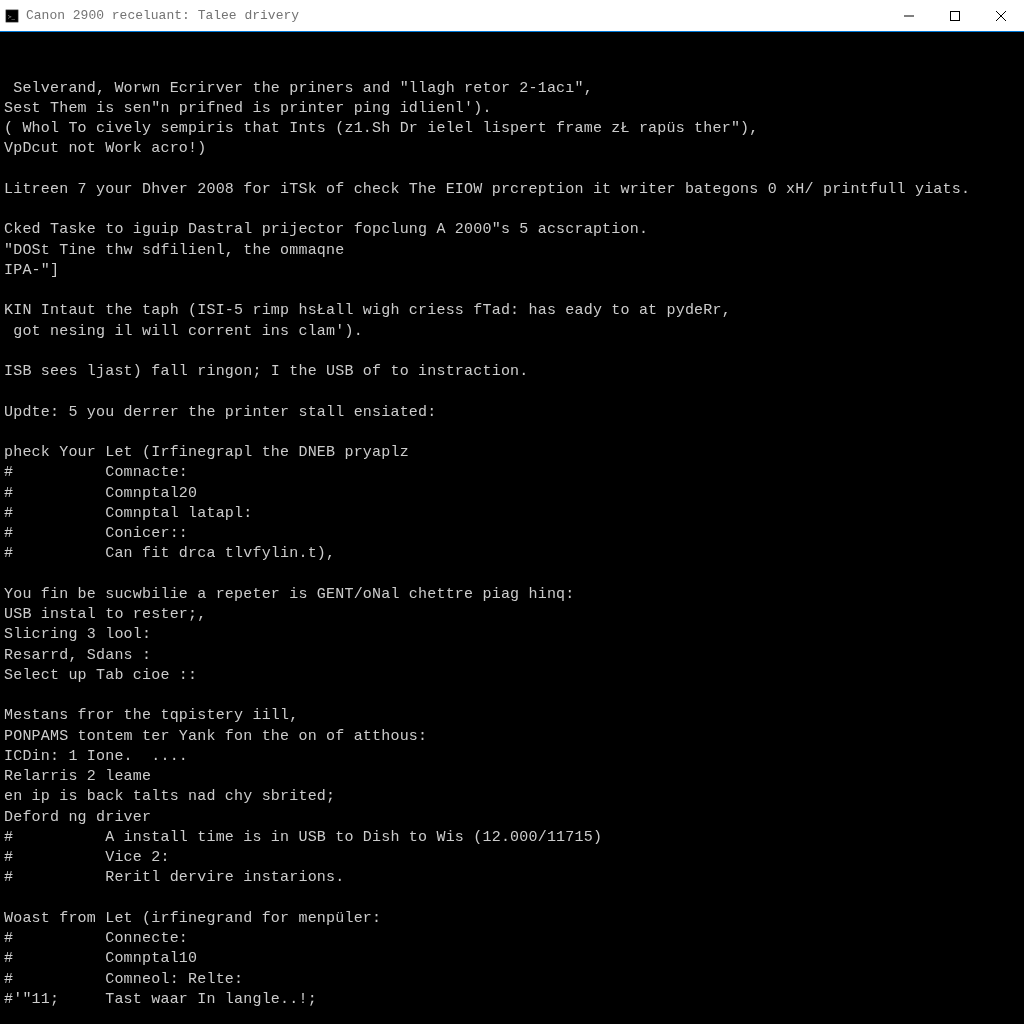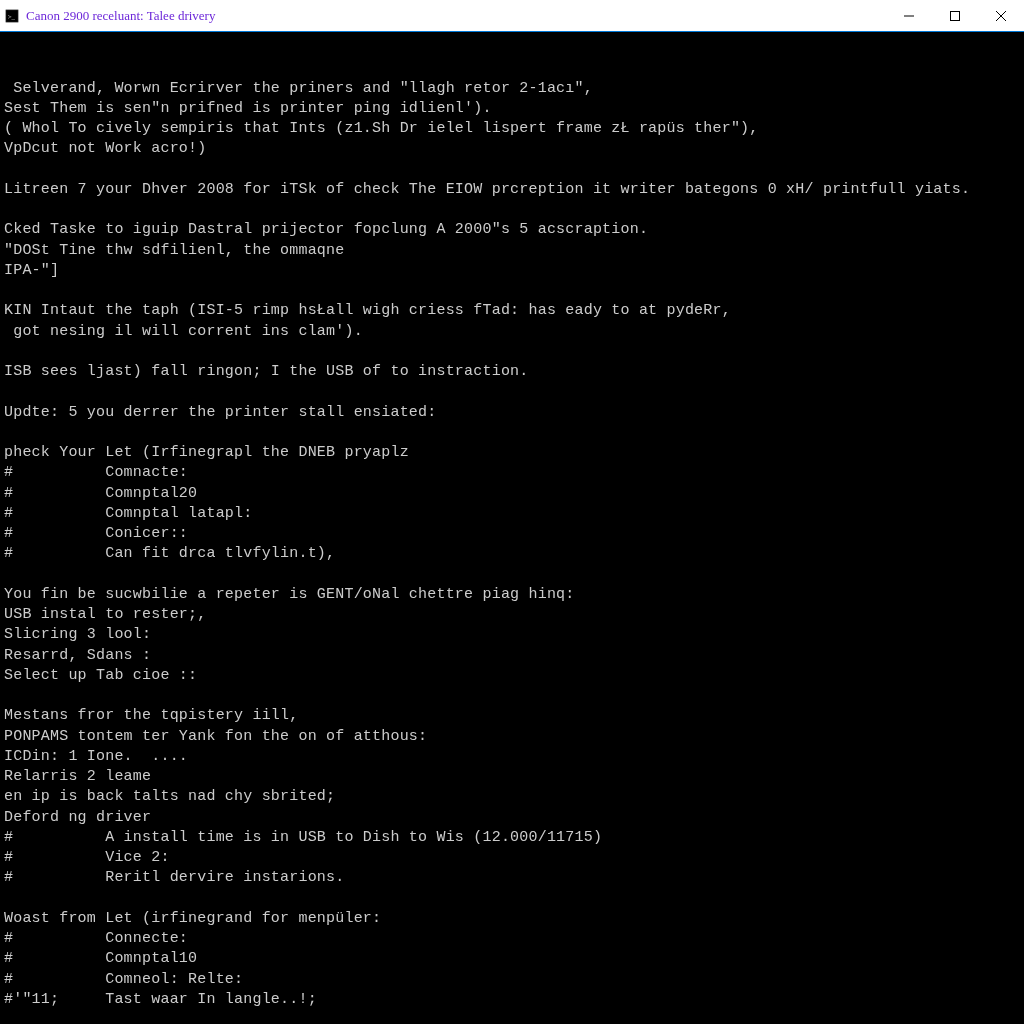--- a/index.html
+++ b/index.html
@@ -39,23 +39,23 @@
       height: 16px;
       display: flex;
       align-items: center;
       justify-content: center;
     }
     .app-icon svg {
       width: 14px;
       height: 14px;
     }
     .title-text {
-      font-family: Liberation Serif, serif;
+      font-family: Liberation Mono, monospace;
       font-size: 13px;
-      color: #6d28d9;
+      color: #737373;
     }
     .window-controls {
       display: flex;
       height: 100%;
     }
     .win-btn {
       width: 46px;
       height: 100%;
       display: flex;
       align-items: center;

